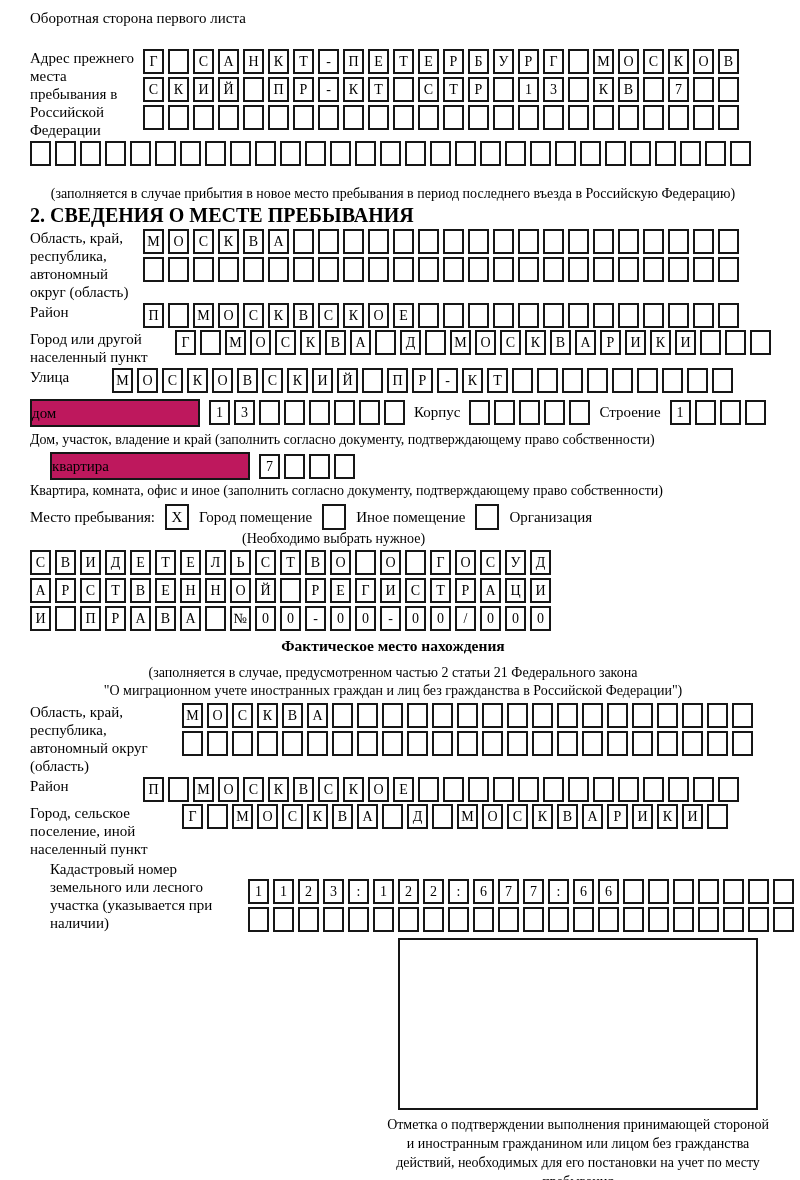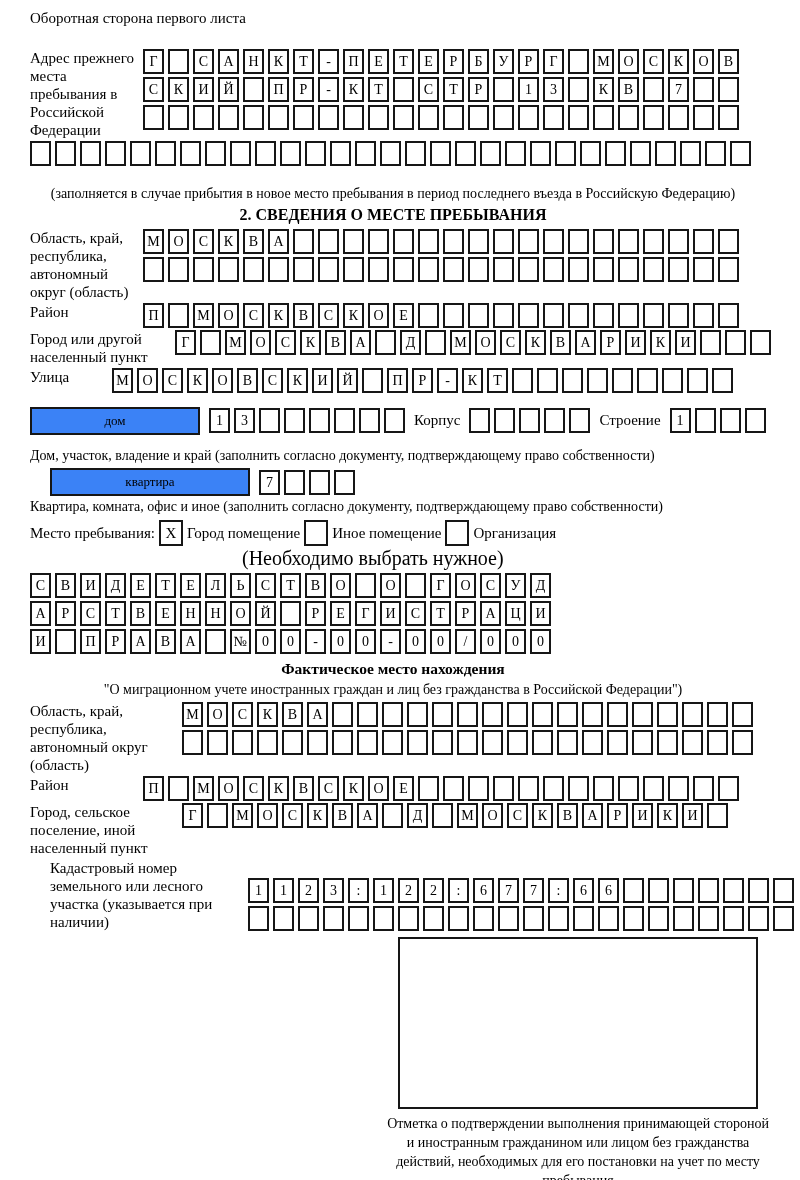--- a/index.html
+++ b/index.html
@@ -15,36 +15,36 @@
   .cellrow{display:flex;gap:4px;}
   .cell{
     flex:0 0 auto;width:17px;height:21px;border:2px solid #161616;
     text-align:center;line-height:21px;font-size:14px;background:#fff;
   }
   .w113{width:113px;} .w145{width:145px;} .w82{width:82px;} .w210{width:210px;}
   .w152{width:152px;} .w198{width:198px;margin-left:20px;}
   .fullrow{margin-top:2px;}
   .note-center{text-align:center;font-size:14px;line-height:18px;margin:19px 0 2px 0;}
   .note-left{font-size:14px;line-height:18px;margin:1px 0 2px 0;}
-  .sec-title{text-align:center;font-weight:bold;font-size:16px;line-height:20px;margin:2px 0 4px 0;}
+  .sec-title{font-weight:bold;font-size:20px;line-height:20px;margin:2px 0 4px 0;}
   .inline-row{display:flex;align-items:center;gap:5px;margin:3px 0 2px 0;}
   .labelbox{
-    border:2px solid #161616;height:24px;line-height:24px;text-align:center;
-    font-size:13px;flex:0 0 auto;background:#3b82f6;
+    border:2px solid #161616;height:24px;line-height:24px;
+    font-size:15px;flex:0 0 auto;background:#be185d;
   }
   .box-dom{width:166px;margin-right:4px;}
   .box-kv{width:196px;margin-right:4px;margin-left:20px;}
-  .mini-label{font-size:15px;margin:16px 4px;flex:0 0 auto;}
+  .mini-label{font-size:15px;margin:8px 4px;flex:0 0 auto;}
   .checkbox{
     display:inline-block;width:20px;height:22px;border:2px solid #161616;
     text-align:center;line-height:22px;font-size:15px;vertical-align:middle;background:#fff;
   }
-  .stay-row{display:flex;align-items:center;gap:4px;font-size:15px;margin:4px 0 1px 0;}
-  .stay-note{font-size:20px;margin:0 0 3px 212px;}
-  .fact-title{text-align:center;font-weight:bold;font-size:15.5px;margin:6px 0 3px 0;}
+  .stay-row{display:flex;align-items:center;gap:10px;font-size:15px;margin:4px 0 1px 0;}
+  .stay-note{font-size:14px;margin:0 0 3px 212px;}
+  .fact-title{text-align:center;font-weight:bold;font-size:15.5px;margin:6px 0 9px 0;}
   .fact-note{text-align:center;font-size:14px;line-height:18px;}
   .stamp-box{
     margin:6px 0 0 368px;width:356px;height:168px;border:2px solid #161616;background:#fff;
   }
   .stamp-caption{
     margin:5px 0 0 352px;width:392px;text-align:center;font-size:14px;line-height:19px;
   }
   .cad-rows{padding-top:19px;}
 </style>
 </head>
@@ -447,20 +447,21 @@
           <span class="cell">0</span>
           <span class="cell">/</span>
           <span class="cell">0</span>
           <span class="cell">0</span>
           <span class="cell">0</span>
         </div>
     </div>
   </div>
 
   <div class="fact-title">Фактическое место нахождения</div>
+  <div class="fact-note">(заполняется в случае, предусмотренном частью 2 статьи 21 Федерального закона</div>
   <div class="fact-note">"О миграционном учете иностранных граждан и лиц без гражданства в Российской Федерации")</div>
 
   <div class="field" style="margin-top:3px;">
     <div class="label w152">Область, край, республика, автономный округ (область)</div>
     <div class="rows">
       <div class="cellrow">
           <span class="cell">М</span>
           <span class="cell">О</span>
           <span class="cell">С</span>
           <span class="cell">К</span>

